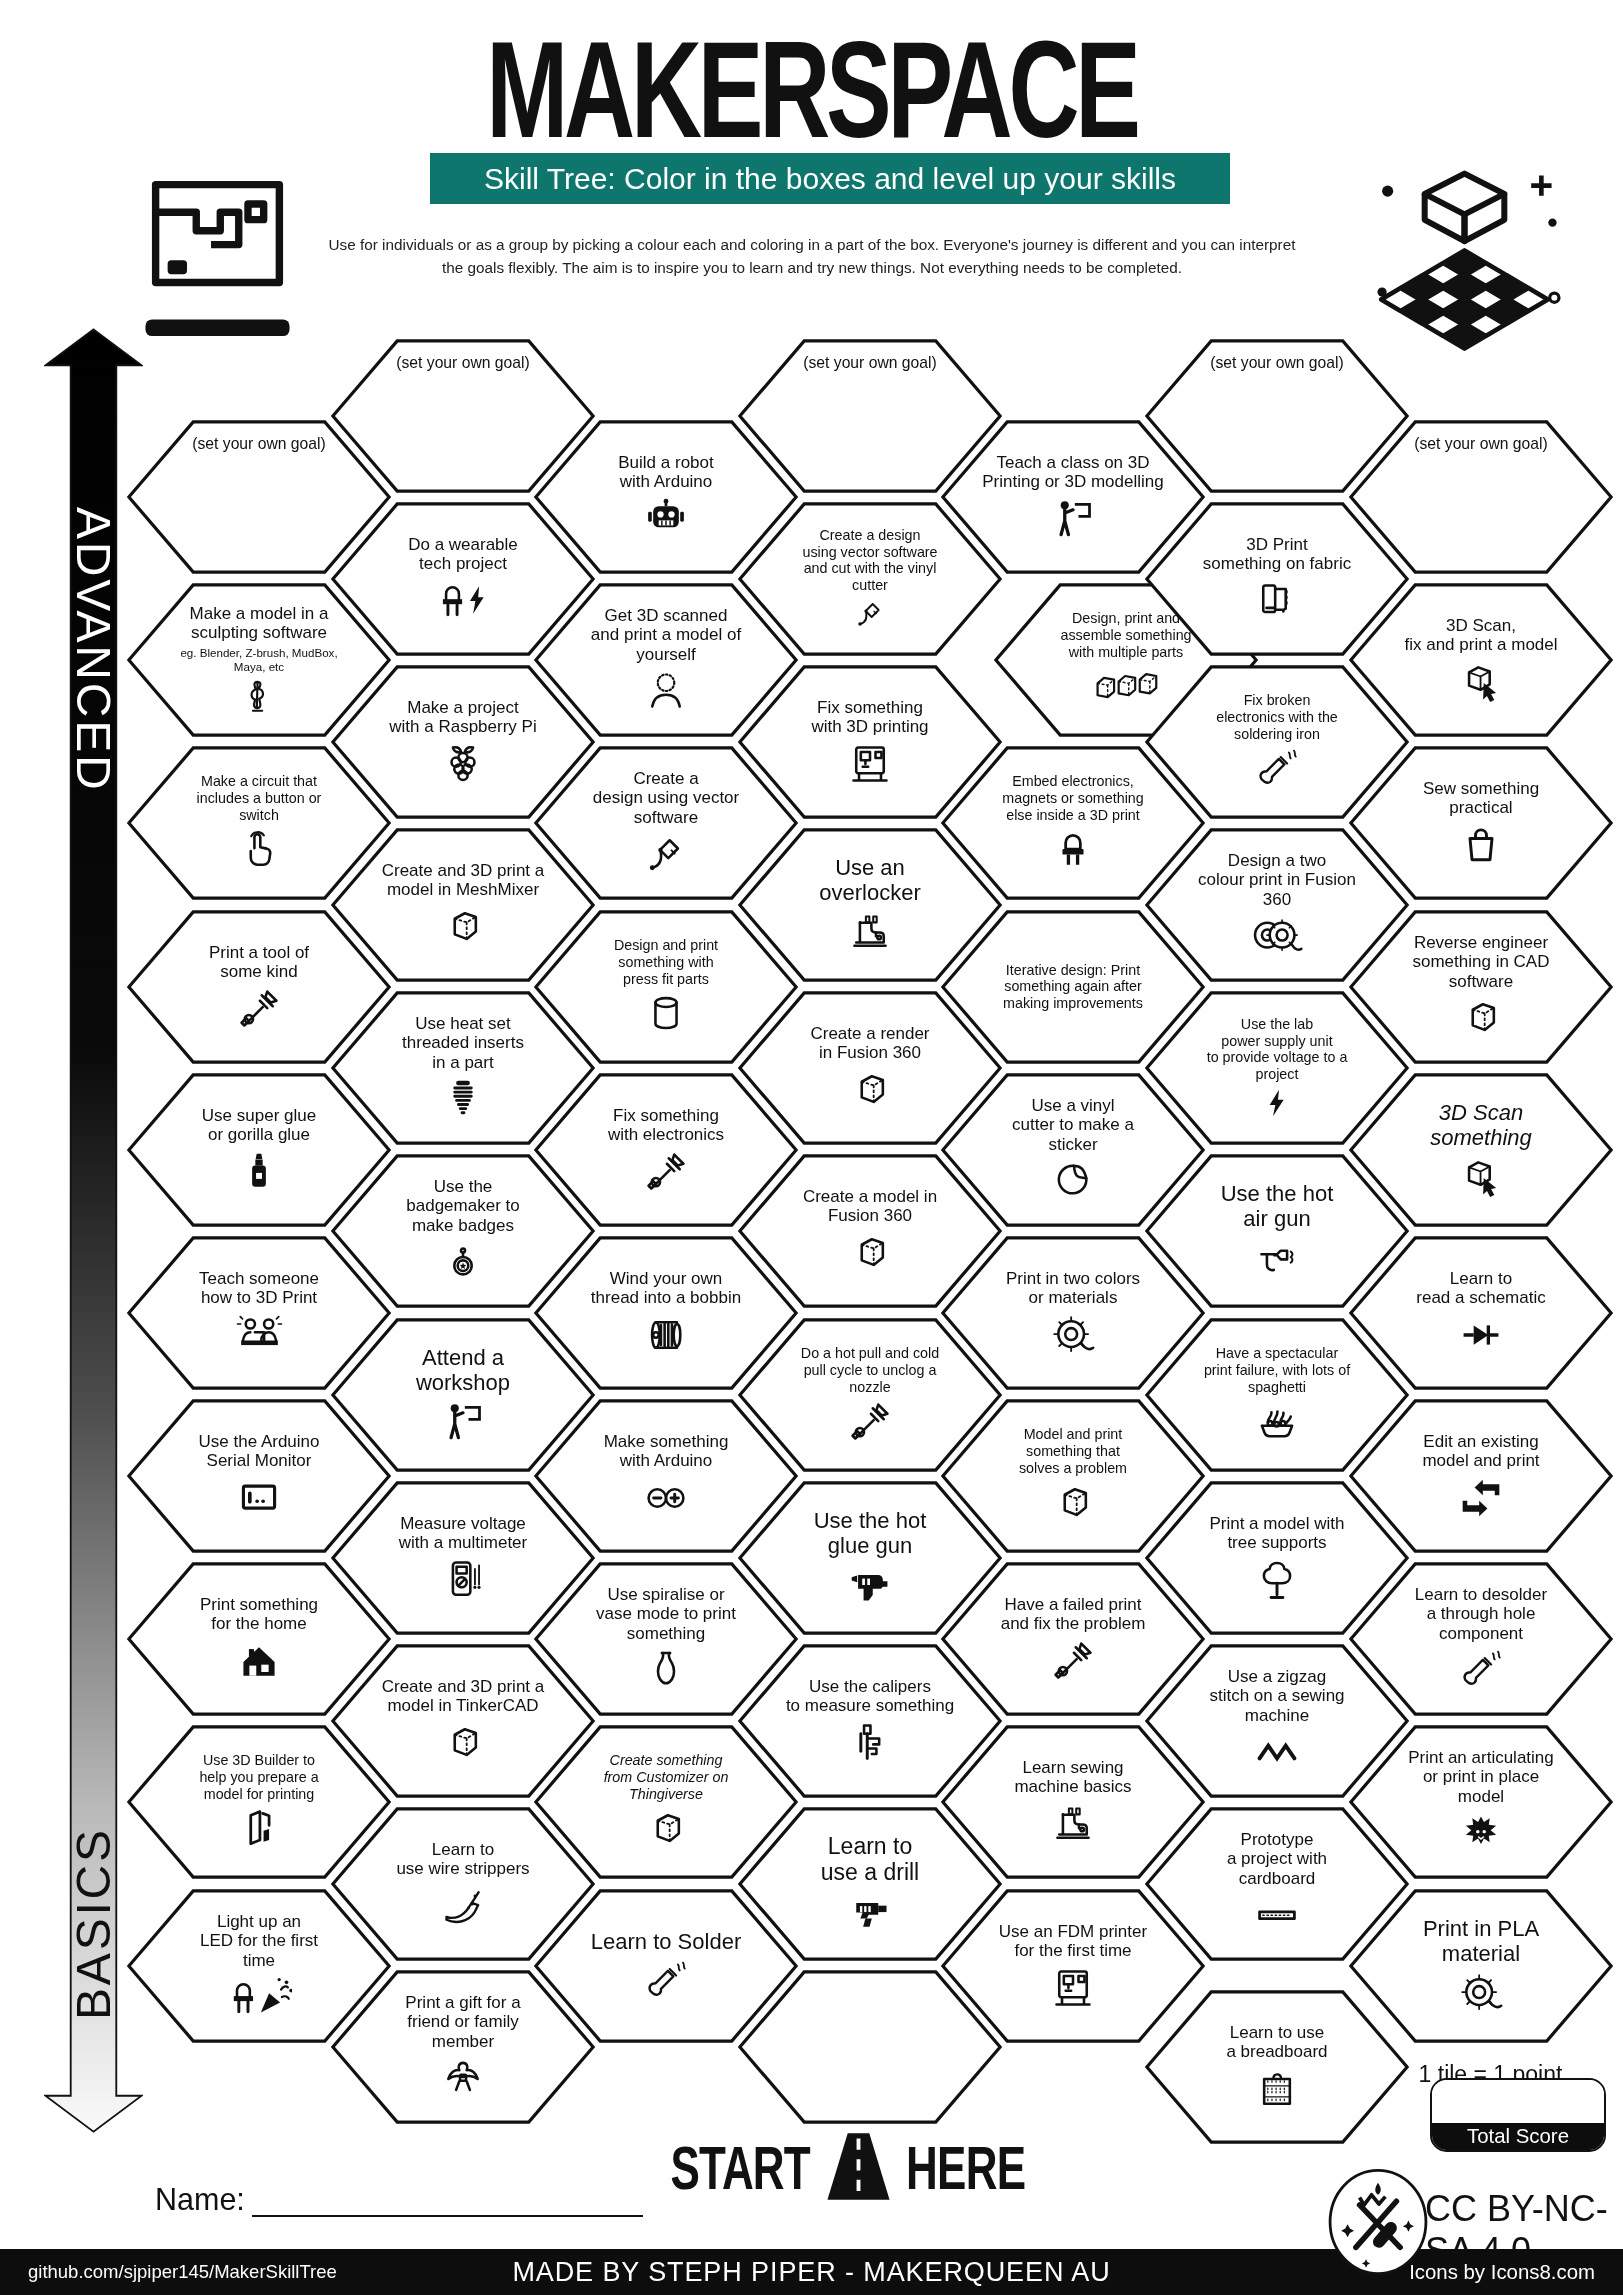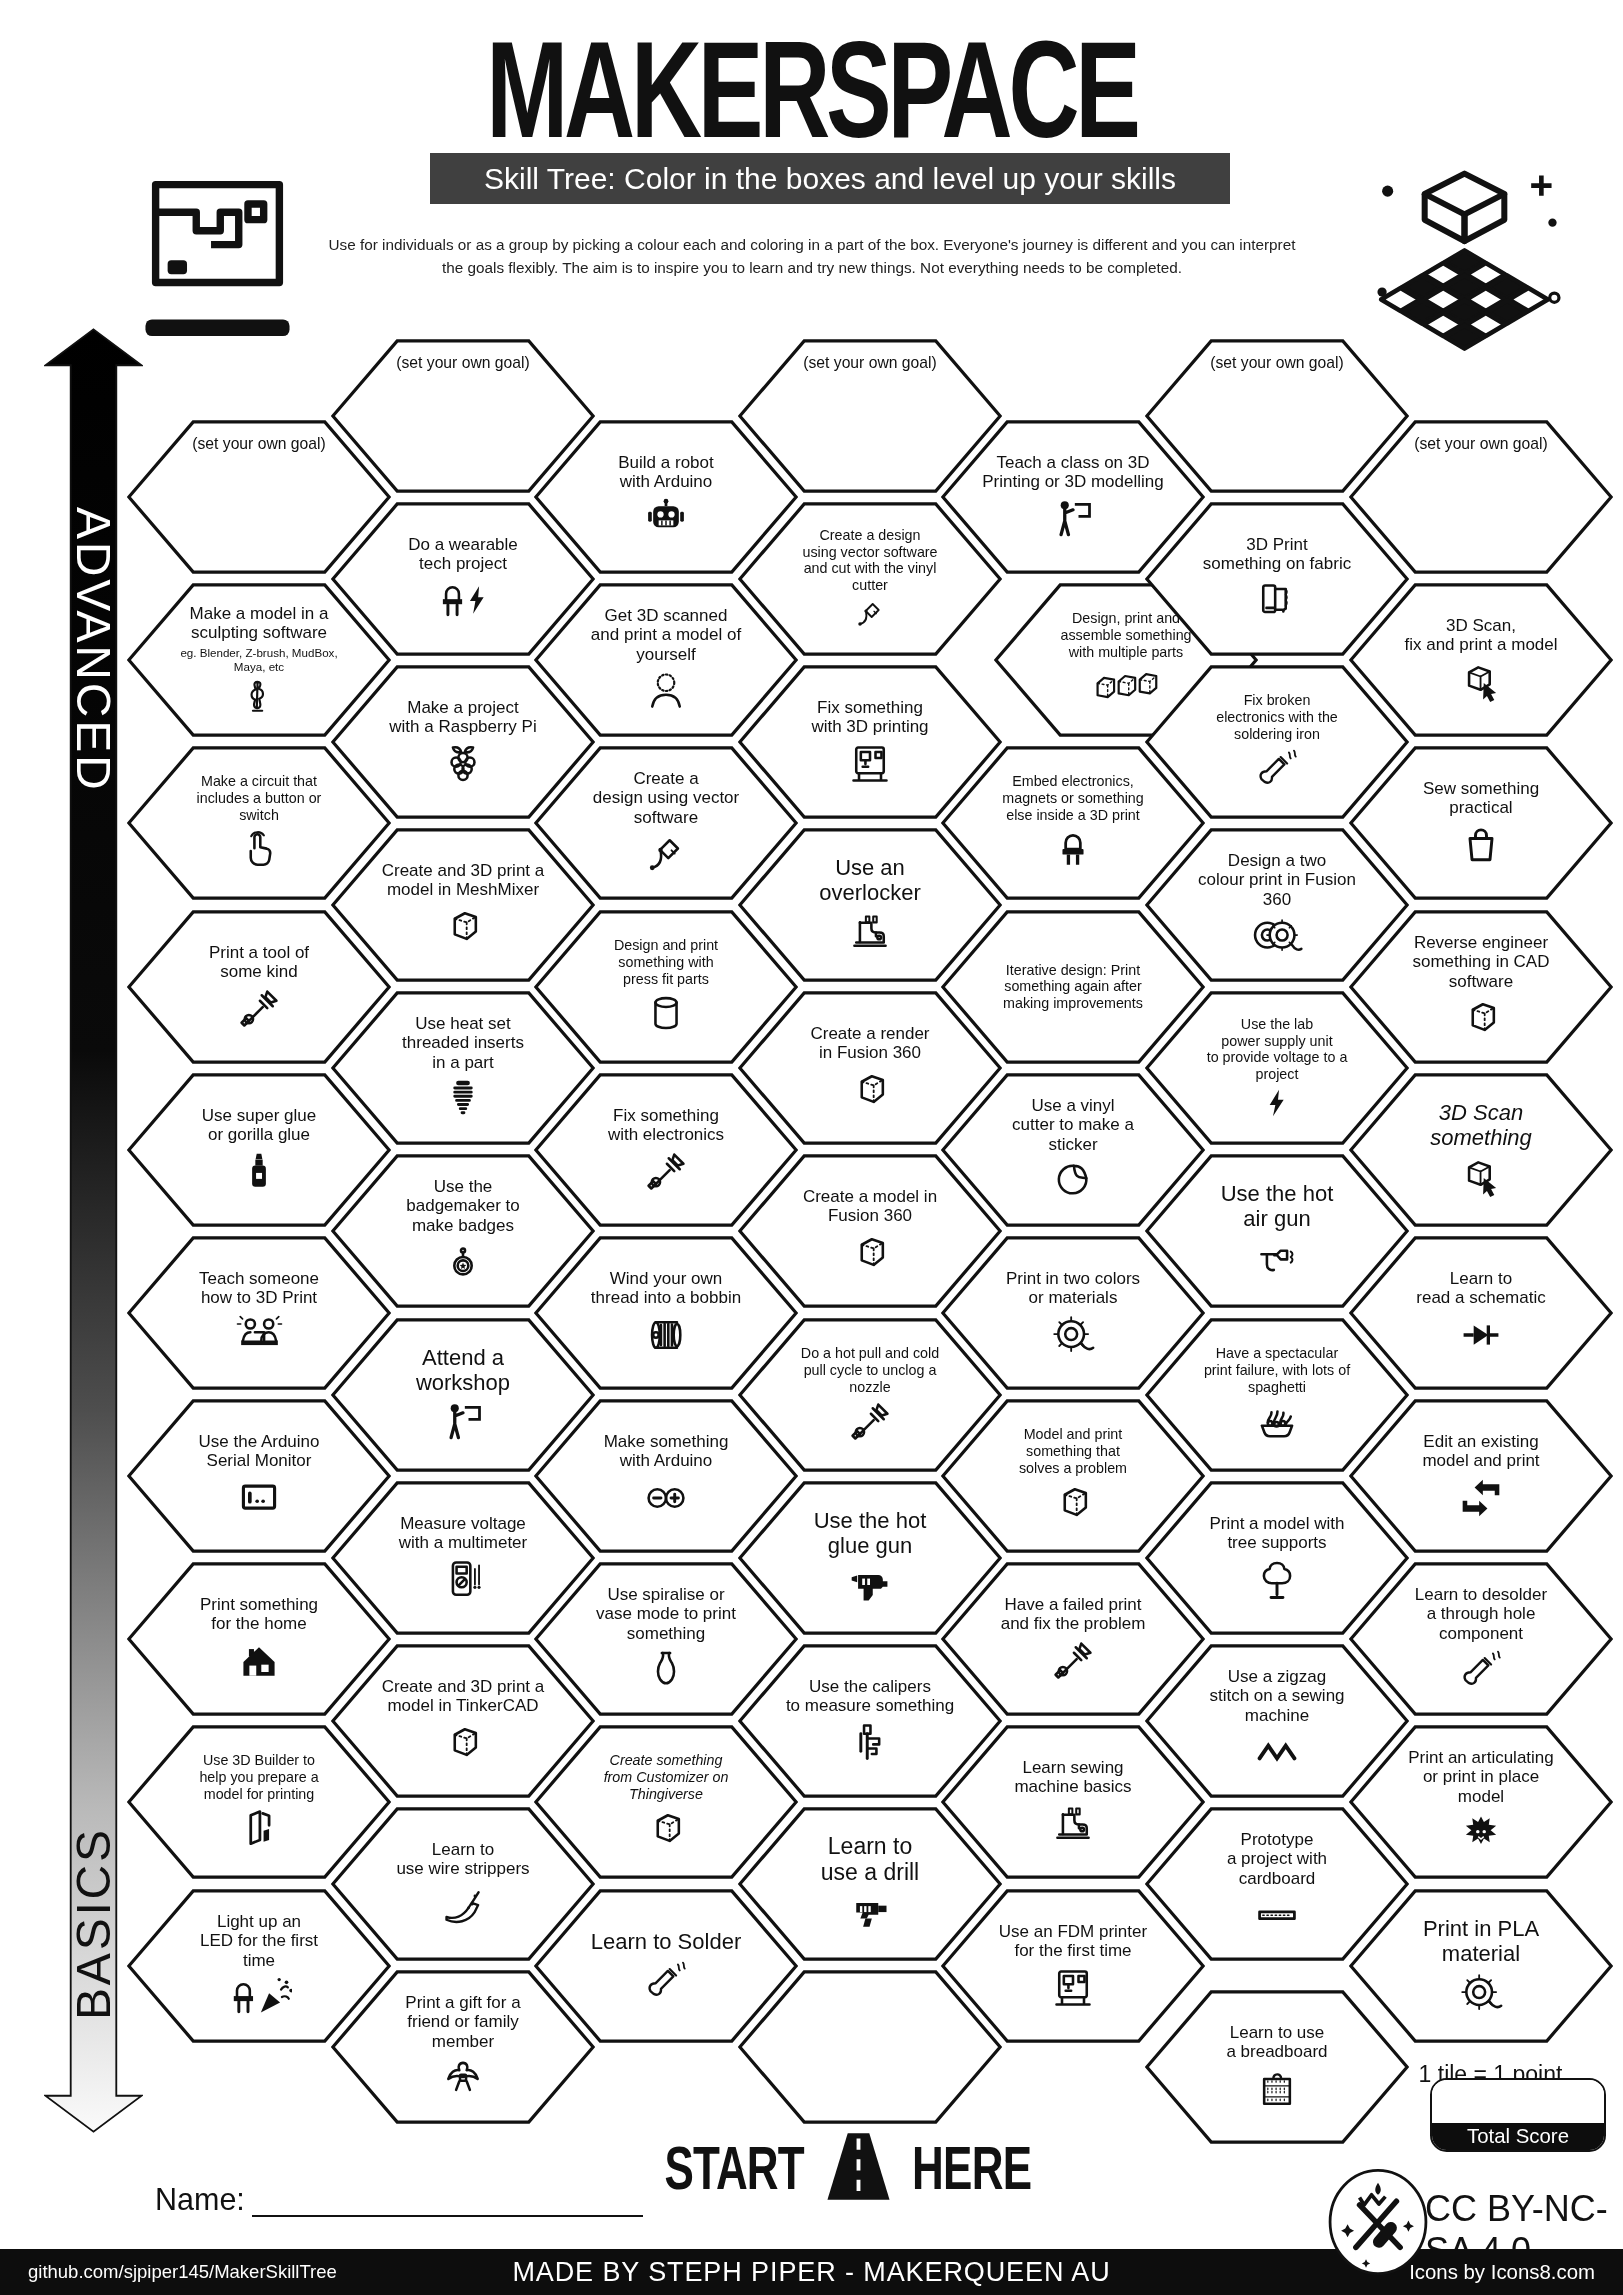--- a/index.html
+++ b/index.html
@@ -3,40 +3,40 @@
 <meta charset="utf-8">
 <style>
   html,body{margin:0;padding:0;background:#fff;}
   #poster{position:relative;width:1623px;height:2295px;background:#fff;overflow:hidden;
           font-family:"Liberation Sans",sans-serif;color:#111;}
   .abs{position:absolute;}
   
   #title{left:0;top:22px;width:1623px;text-align:center;font-size:107px;font-weight:bold;
          letter-spacing:-4.6px;line-height:1;}
   #title span{display:inline-block;transform:scale(0.92,1.28);transform-origin:center top;}
-  #subtitle-bar{left:430px;top:153px;width:800px;height:51px;background:#404040;color:#fff;
+  #subtitle-bar{left:430px;top:153px;width:800px;height:51px;background:#0f766e;color:#fff;
                 display:flex;align-items:center;justify-content:center;font-size:30px;}
   #description{left:324px;top:234px;width:976px;text-align:center;font-size:15.3px;line-height:1.5;color:#222;}
   
   #level-arrow{left:44px;top:324px;width:99px;height:1813px;}
   .arrow-word{left:44px;width:99px;display:flex;align-items:center;justify-content:center;
               font-size:48px;letter-spacing:2.8px;}
   #advanced-label{top:384px;height:532px;color:#fff;writing-mode:vertical-rl;}
   #basics-label{top:1776px;height:296px;color:#111;writing-mode:vertical-rl;transform:rotate(180deg);}
   
   .hex{position:absolute;width:264px;height:154px;}
   .hex svg.hx{position:absolute;left:0;top:0;}
   .hex-content{position:absolute;left:28px;top:4.6px;width:208px;height:144px;display:flex;
                flex-direction:column;align-items:center;justify-content:center;text-align:center;}
   .hex-content.goal{justify-content:flex-start;padding-top:10.2px;}
   .hex-label{white-space:pre-line;line-height:1.16;}
   .hex-sub{white-space:pre-line;font-size:11.6px;line-height:1.2;margin-top:2.8px;}
   .hex-icon{margin-top:4.6px;display:flex;align-items:center;justify-content:center;}
   
-  #start-row{left:671px;top:2128px;width:352px;height:79px;display:flex;align-items:center;justify-content:center;gap:11px;}
+  #start-row{left:671px;top:2128px;width:352px;height:79px;display:flex;align-items:center;justify-content:center;gap:5px;}
   .blocky{font-weight:bold;display:inline-block;transform:scale(0.88,1.22);font-size:50px;letter-spacing:-0.9px;}
   #name-row{left:155px;top:2182px;font-size:30.5px;}
   #name-line{left:252px;top:2215px;width:391px;height:2.3px;background:#111;}
   #tile-note{left:1379px;top:2045px;width:223px;text-align:center;font-size:23px;margin-top:16px;}
   #score-box{left:1430px;top:2078px;width:172px;height:70px;border:2.8px solid #111;border-radius:16.7px;
              overflow:hidden;display:flex;flex-direction:column;}
   #score-input{flex:1;background:#fff;}
   #score-band{height:27px;background:#0d0d0d;color:#fff;display:flex;align-items:center;justify-content:center;font-size:20.4px;}
   #license-row{left:1425px;top:2188px;width:198px;font-size:36px;}
   #footer{left:0;top:2249px;width:1623px;height:46px;background:#0d0d0d;color:#fff;

